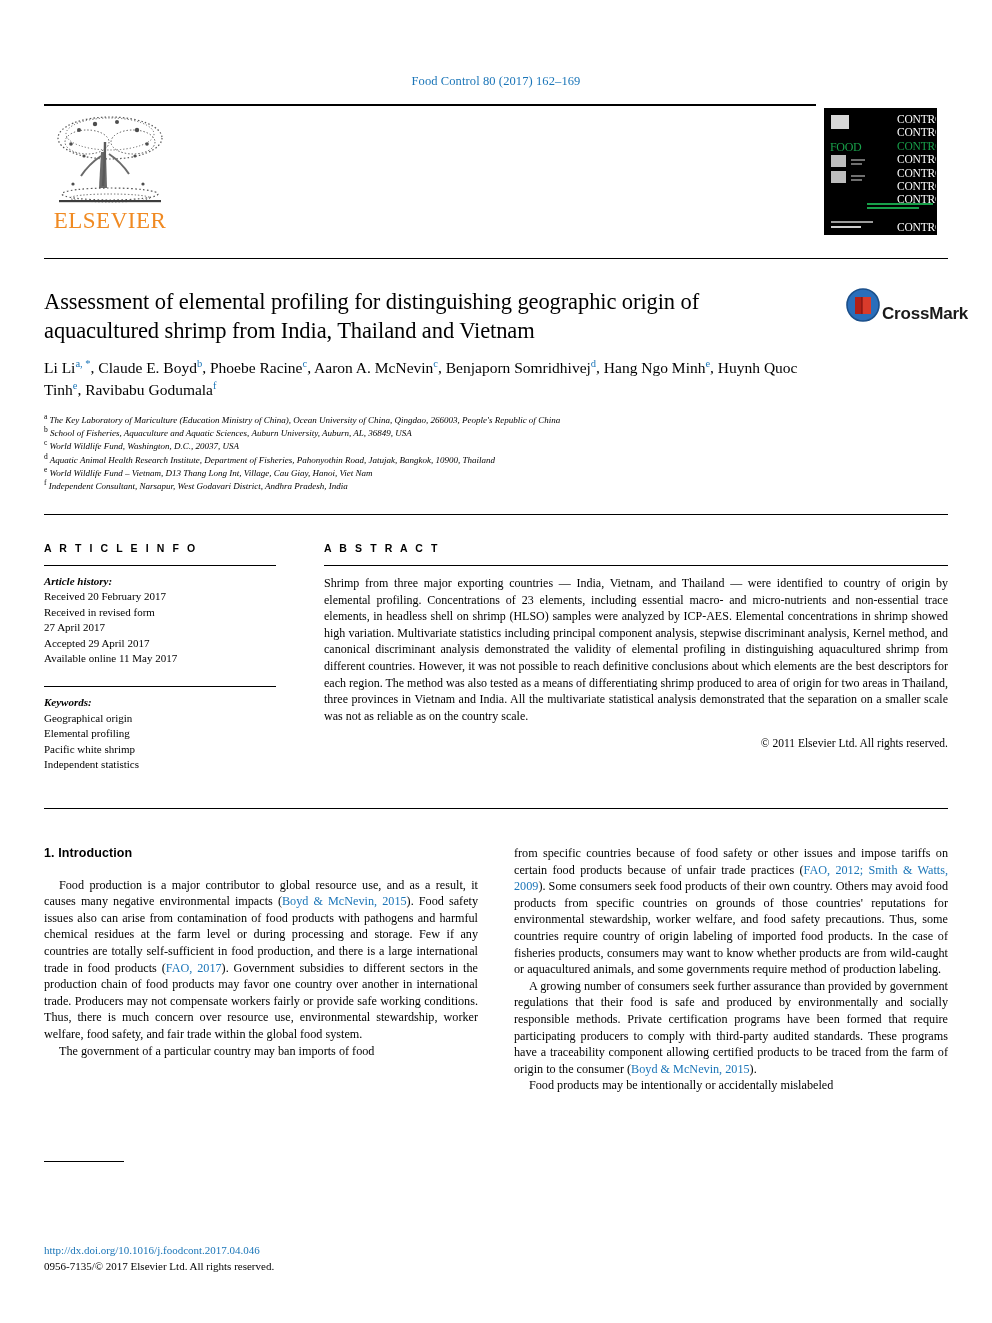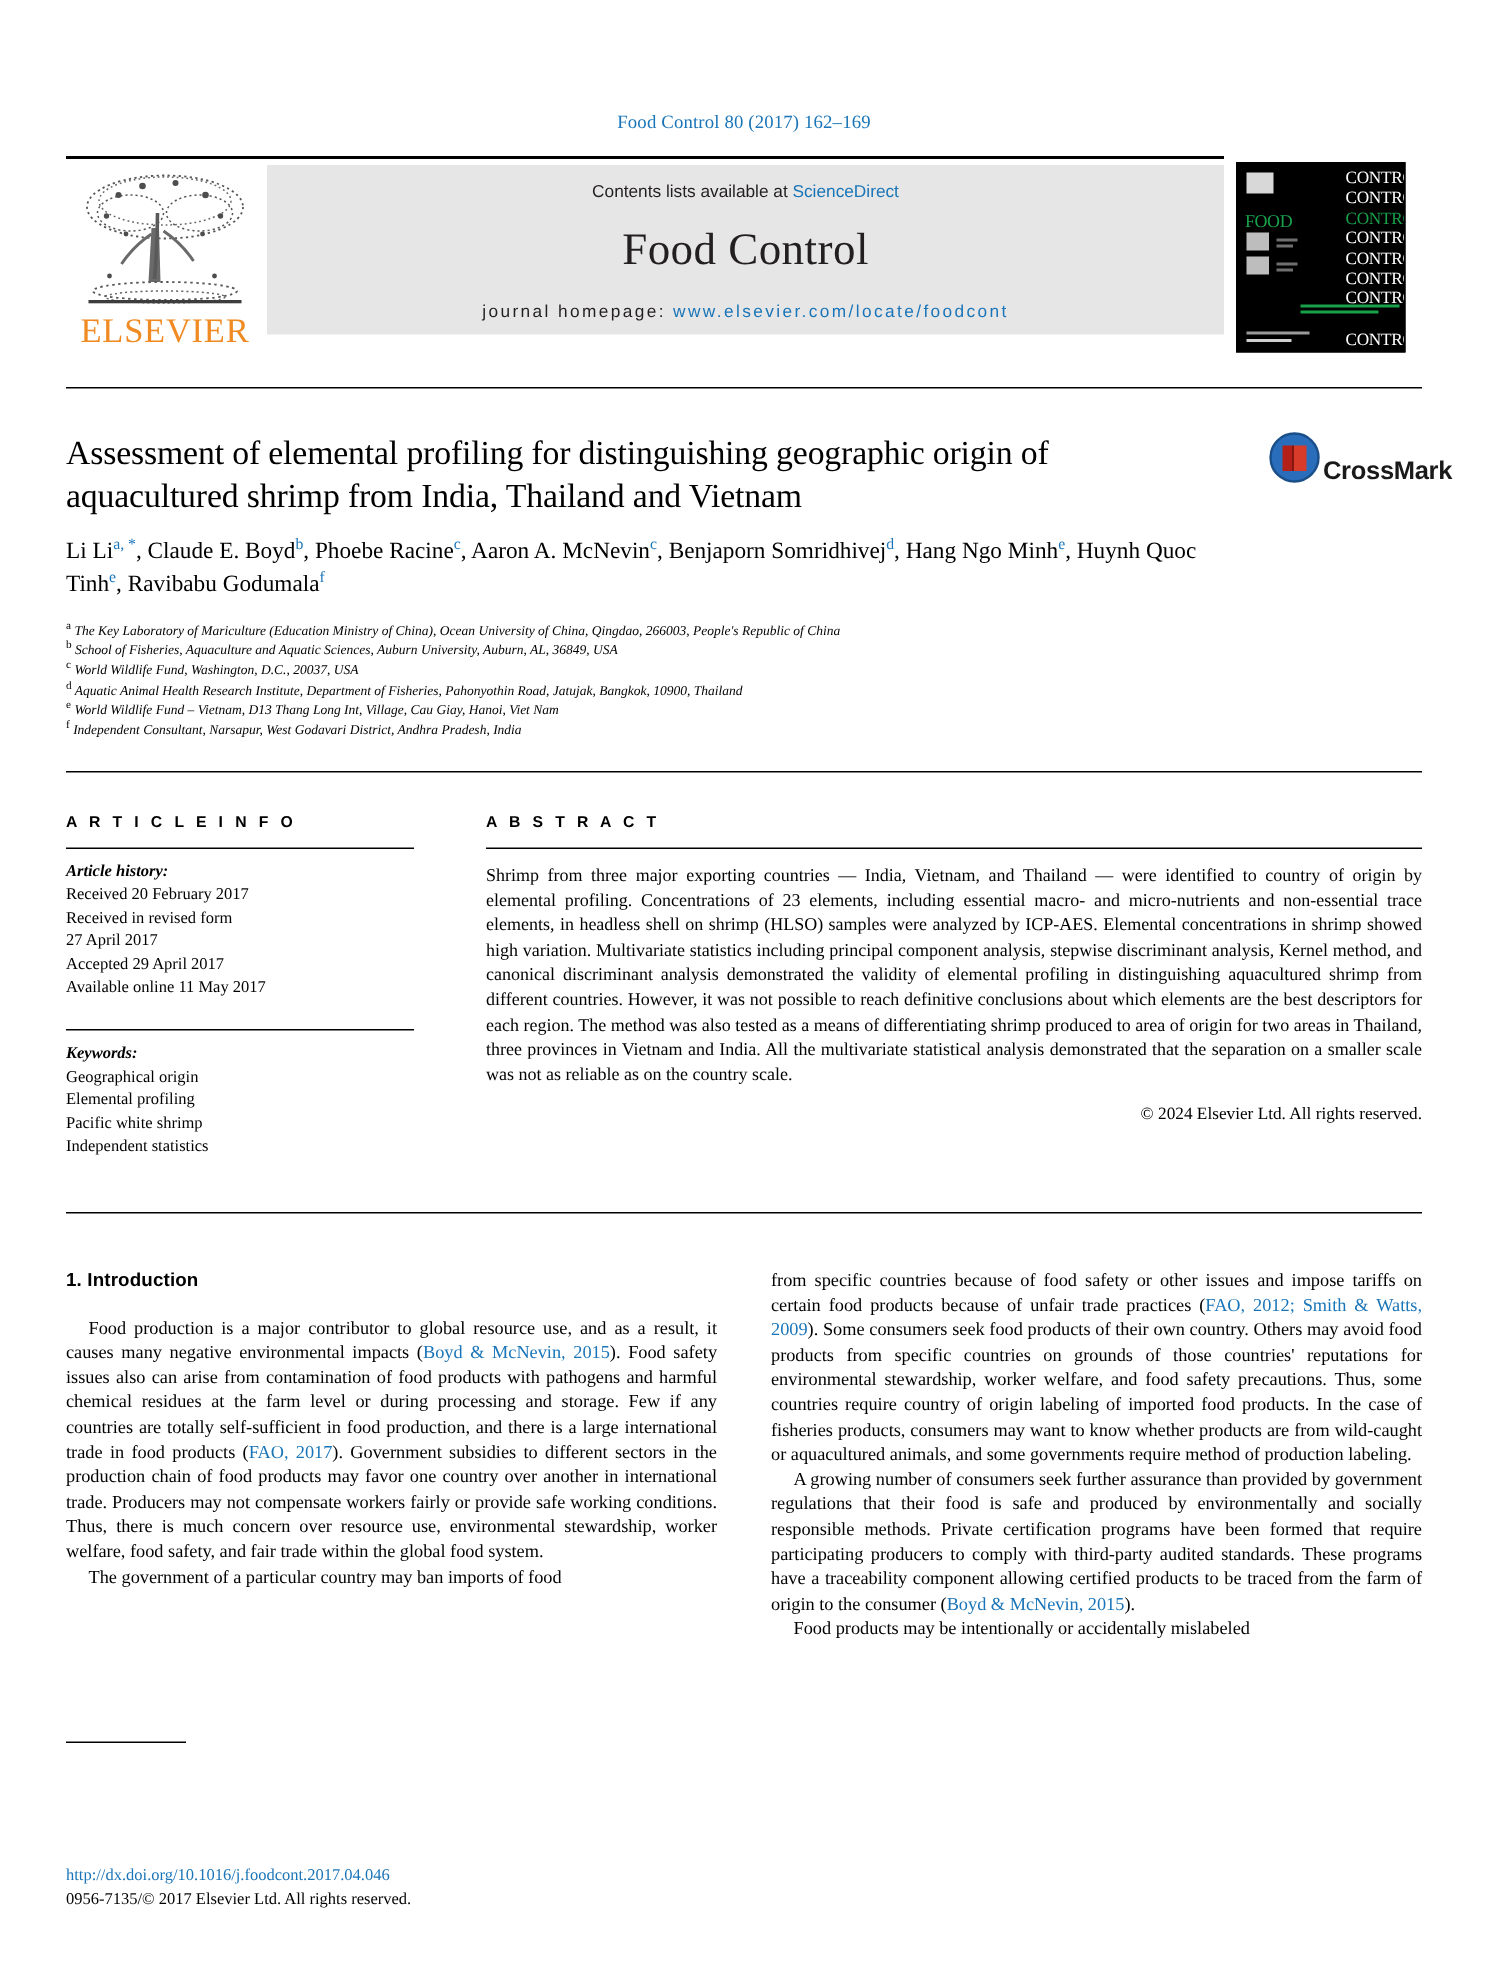--- a/index.html
+++ b/index.html
@@ -389,25 +389,20 @@
         <circle cx="96" cy="32" r="1.8"></circle>
         <circle cx="33" cy="44" r="1.6"></circle>
         <circle cx="84" cy="44" r="1.6"></circle>
         <circle cx="22" cy="72" r="1.6"></circle>
         <circle cx="92" cy="72" r="1.6"></circle>
       </g>
     </svg>
     <div class="elsevier-word">ELSEVIER</div>
   </div>
 
-  <div class="masthead-box">
-    <div class="contents-line"><span>Contents lists available at </span><span class="sd">ScienceDirect</span></div>
-    <div class="journal-name">Food Control</div>
-    <div class="homepage-line"><span>journal homepage: </span><span class="url">www.elsevier.com/locate/foodcont</span></div>
-  </div>
 
   <div class="cover-thumb">
     <div class="cover-topbox"></div>
     <div class="cover-sb1"></div>
     <div class="cover-sb2"></div>
     <div class="cover-ln" style="left:26px;top:50px;width:14px;"></div>
     <div class="cover-ln" style="left:26px;top:54px;width:11px;"></div>
     <div class="cover-ln" style="left:26px;top:66px;width:14px;"></div>
     <div class="cover-ln" style="left:26px;top:70px;width:11px;"></div>
     <div class="cover-food">FOOD</div>
@@ -478,21 +473,21 @@
       <div>Geographical origin</div>
       <div>Elemental profiling</div>
       <div>Pacific white shrimp</div>
       <div>Independent statistics</div>
     </div>
   </div>
 
   <div class="abstract-col">
     <div class="hr"></div>
     <div class="abstract-text">Shrimp from three major exporting countries — India, Vietnam, and Thailand — were identified to country of origin by elemental profiling. Concentrations of 23 elements, including essential macro- and micro-nutrients and non-essential trace elements, in headless shell on shrimp (HLSO) samples were analyzed by ICP-AES. Elemental concentrations in shrimp showed high variation. Multivariate statistics including principal component analysis, stepwise discriminant analysis, Kernel method, and canonical discriminant analysis demonstrated the validity of elemental profiling in distinguishing aquacultured shrimp from different countries. However, it was not possible to reach definitive conclusions about which elements are the best descriptors for each region. The method was also tested as a means of differentiating shrimp produced to area of origin for two areas in Thailand, three provinces in Vietnam and India. All the multivariate statistical analysis demonstrated that the separation on a smaller scale was not as reliable as on the country scale.</div>
-    <div class="copyright">© 2024 Elsevier Ltd. All rights reserved.</div>
+    <div class="copyright">© 2011 Elsevier Ltd. All rights reserved.</div>
   </div>
   <div class="info-rule-bottom"></div>
 
   <div class="body-col left">
     <h2>1. Introduction</h2>
     <p><span>Food production is a major contributor to global resource use, and as a result, it causes many negative environmental impacts (</span><span class="cite">Boyd &amp; McNevin, 2015</span><span>). Food safety issues also can arise from contamination of food products with pathogens and harmful chemical residues at the farm level or during processing and storage. Few if any countries are totally self-sufficient in food production, and there is a large international trade in food products (</span><span class="cite">FAO, 2017</span><span>). Government subsidies to different sectors in the production chain of food products may favor one country over another in international trade. Producers may not compensate workers fairly or provide safe working conditions. Thus, there is much concern over resource use, environmental stewardship, worker welfare, food safety, and fair trade within the global food system.</span></p>
     <p>The government of a particular country may ban imports of food</p>
   </div>
 
   <div class="body-col right">

